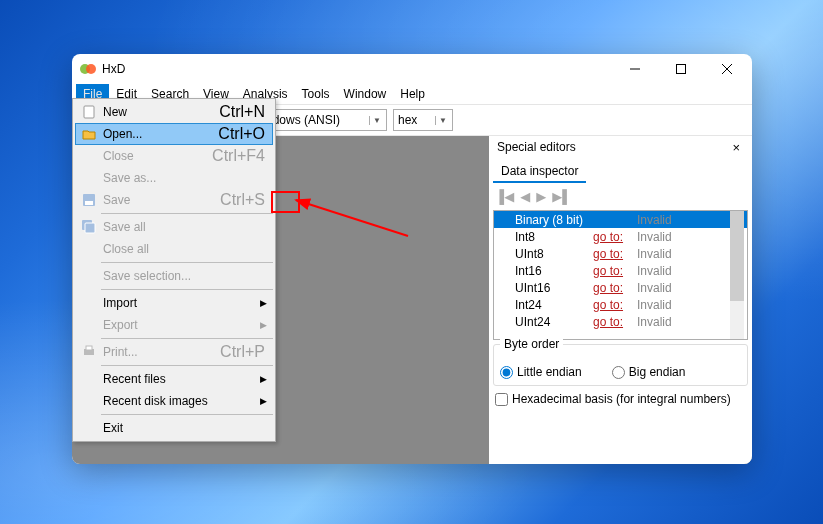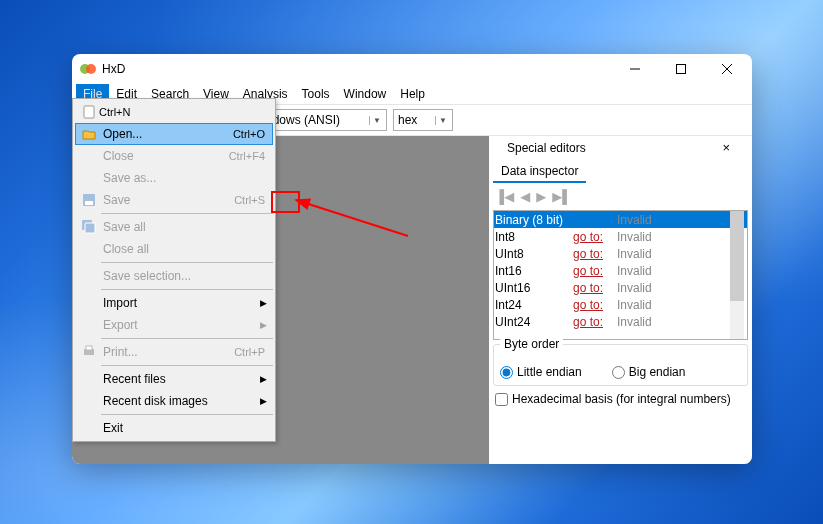--- a/index.html
+++ b/index.html
@@ -15,45 +15,45 @@
 .menu-item.active{background:#0078d4;color:#e5e5e5}
 .toolbar{display:flex;align-items:center;padding:3px 6px;gap:2px;border-top:1px solid #e5e5e5;border-bottom:1px solid #e5e5e5}
 .toolbtn{width:22px;height:22px;display:flex;align-items:center;justify-content:center;border:1px solid transparent}
 .dropdown-arrow{width:12px;height:22px;display:flex;align-items:center;justify-content:center;font-size:8px;color:#555}
 .combo{display:flex;align-items:center;border:1px solid #adadad;height:20px;background:#fff;padding:0 2px 0 4px;font-size:12px;margin-left:4px}
 .combo span{padding-right:2px}
 .combo .arr{border-left:1px solid #adadad;padding:0 3px;font-size:8px;color:#555}
 .main{flex:1;display:flex;background:#888;position:relative}
 .content{flex:1}
 .panel{width:263px;background:#fff;display:flex;flex-direction:column}
-.panel-hdr{display:flex;align-items:center;justify-content:space-between;padding:4px 18px;font-size:12px}
+.panel-hdr{display:flex;align-items:flex-start;justify-content:space-between;padding:4px 8px;font-size:12px}
 .panel-close{cursor:pointer;font-size:13px;padding:0 4px}
 .tabstrip{display:flex;padding:2px 4px 0 4px}
 .tab{padding:3px 8px;font-size:12px;cursor:pointer;border-bottom:2px solid #0078d4}
 .nav{display:flex;gap:6px;padding:6px 6px;justify-content:flex-start}
 .nav span{font-size:13px;color:#aaa;cursor:pointer;user-select:none}
 .table-wrap{margin:0 4px;border:1px solid #adadad;height:128px;overflow-y:auto}
 .row{display:flex;align-items:center;height:17px;font-size:12px}
-.row .c1{width:78px;padding-left:1px}
+.row .c1{width:78px;padding-left:21px}
 .row .c2{width:44px}
 .row .c3{flex:1;color:#888}
 .row.sel{background:#0078d4;color:#fff}
 .goto{color:#b91c1c;text-decoration:underline;cursor:pointer}
 .group{margin:4px 4px;border:1px solid #ddd;border-radius:3px;padding:8px 6px 6px 6px;font-size:12px;position:relative}
 .group-title{position:absolute;top:-8px;left:6px;background:#fff;padding:0 4px;font-size:12px}
 .radio-row{display:flex;gap:30px;margin-top:12px}
 .radio-row label,.check-row label{display:flex;align-items:center;gap:4px;cursor:pointer}
 .check-row{margin:2px 6px;display:flex;align-items:center;gap:4px;font-size:12px}
 .file-menu{position:absolute;left:0;top:44px;width:198px;background:#f0f0f0;border:1px solid #adadad;box-shadow:2px 2px 4px rgba(0,0,0,.2);z-index:100;padding:2px}
 .mi{display:flex;align-items:center;height:22px;padding:0 4px;cursor:pointer;position:relative}
 .mi.disabled{color:#a0a0a0;cursor:default}
 .mi.highlight{background:#91c9f7;border:1px solid #2a8dd4;height:20px;padding:0 3px}
 .mi .ico{width:20px;display:flex;align-items:center;justify-content:center}
 .mi .lbl{flex:1;padding-left:4px}
-.mi .sc{font-size:11px;padding-right:4px}
+.mi .sc{font-size:16px;padding-right:4px}
 .mi .sub{font-size:9px;padding-right:2px}
 .sep{height:1px;background:#bebebe;margin:2px 0 2px 26px}
 .arrow-line{position:absolute;z-index:200;pointer-events:none}
 input[type=radio],input[type=checkbox]{margin:0;accent-color:#0078d4}
 .sbr{position:absolute;right:3px;top:0;width:14px;height:100%;background:#f0f0f0}
 .sbr::after{content:"";position:absolute;top:0;left:0;width:100%;height:70%;background:#cdcdcd}
 </style>
 </head>
 <body>
 
@@ -210,20 +210,21 @@
     </div>
   </div>
 
   <div class="file-menu" id="filemenu">
       <div class="mi">
         <span class="ico">
           <svg width="14" height="14">
             <rect x="2" y="1" width="10" height="12" rx="1" fill="#fff" stroke="#999"></rect>
           </svg>
         </span>
+        <span class="lbl">New</span>
         <span class="sc">Ctrl+N</span>
       </div>
       <div class="mi highlight">
         <span class="ico">
           <svg width="14" height="14">
             <path d="M1 4h5l1 1h6v7H1z" fill="#f6c044" stroke="#b88400"></path>
           </svg>
         </span>
         <span class="lbl">Open...</span>
         <span class="sc">Ctrl+O</span>

